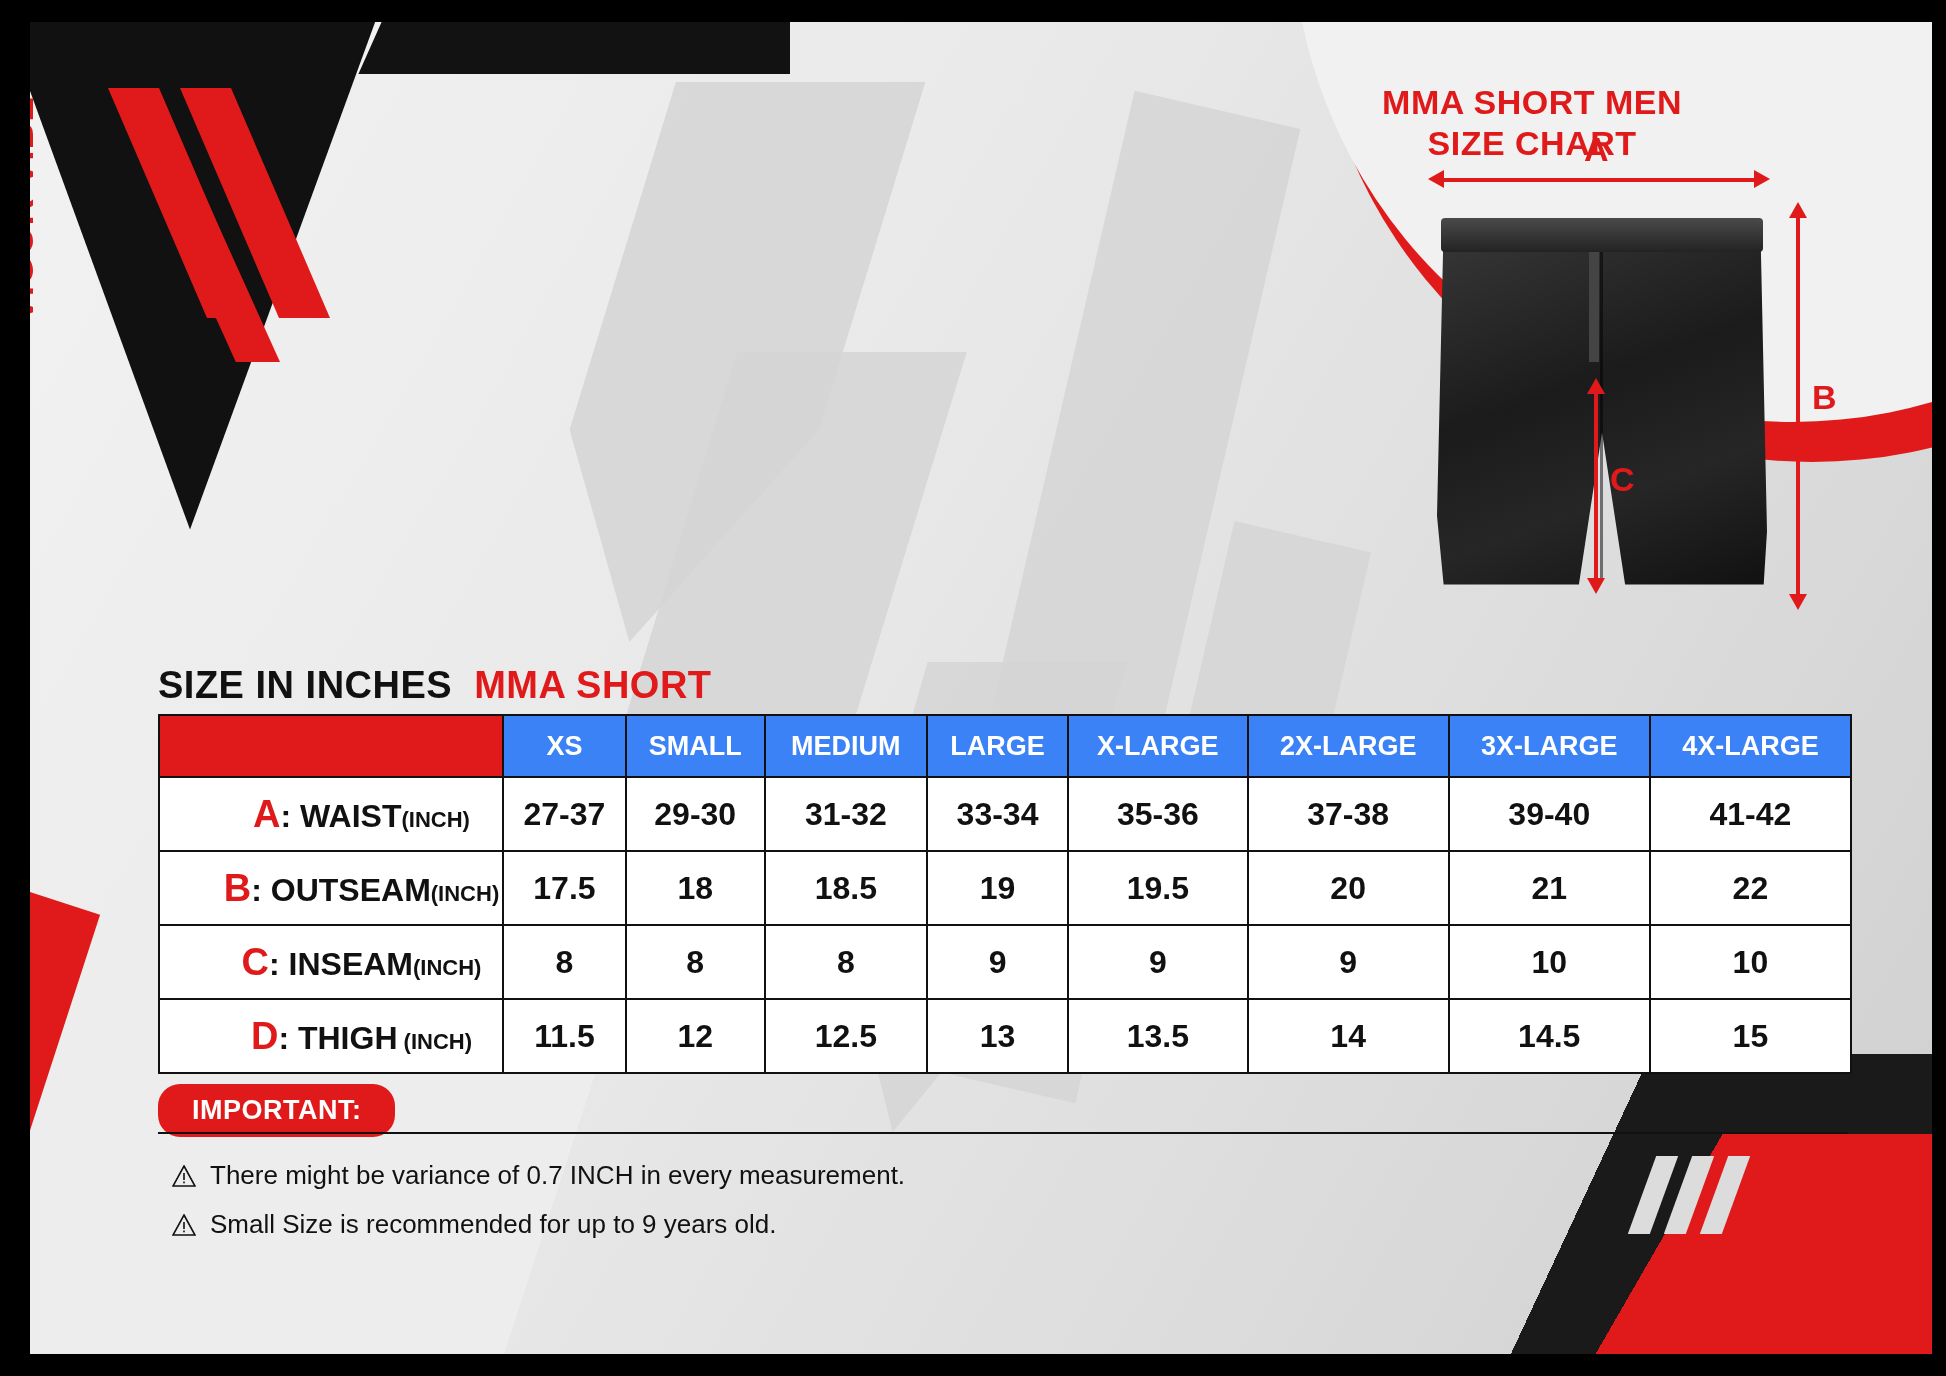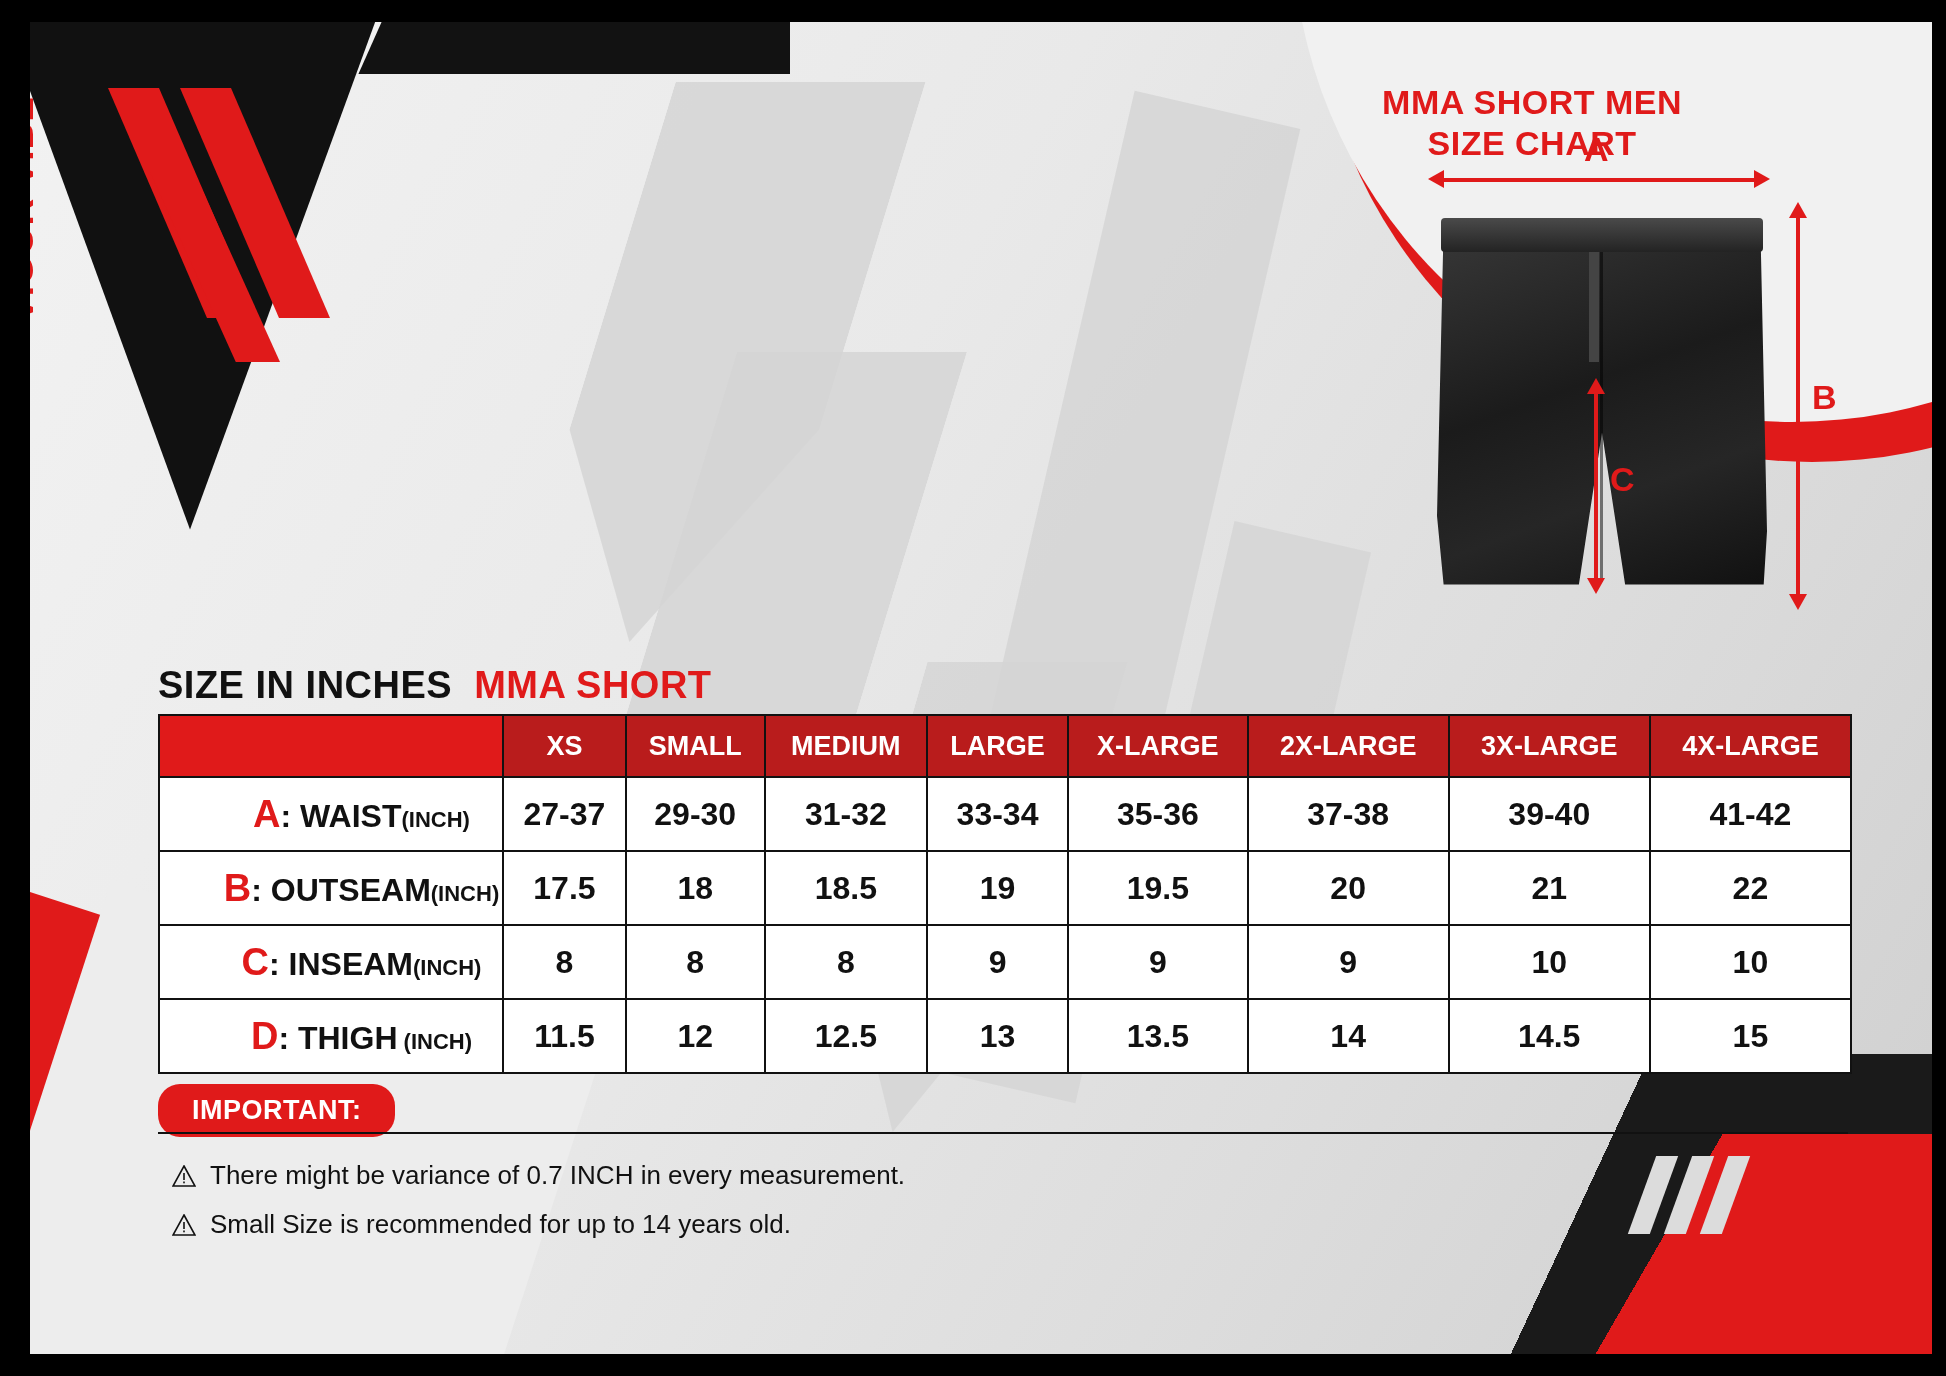--- a/index.html
+++ b/index.html
@@ -244,21 +244,21 @@
     border-collapse: collapse;
     width: 100%;
     background: #fff;
   }
   table.size th, table.size td {
     border: 2px solid #111;
     text-align: center;
     font-weight: bold;
   }
   table.size thead th {
-    background: #b91c1c;
+    background: #3b82f6;
     color: #fff;
     font-size: 27px;
     height: 58px;
     border-color: #111;
   }
   table.size thead th.blank {
     background: #e01a1a;
   }
   table.size tbody td {
     height: 70px;
@@ -487,18 +487,18 @@
         <span>There might be variance of 0.7 INCH in every measurement.</span>
       </div>
       <div class="note">
         <span class="warn-icon">
           <svg width="24" height="22" viewBox="0 0 24 22">
               <path d="M12 1 L23 21 L1 21 Z" fill="none" stroke="#111" stroke-width="1.6"></path>
               <rect x="11.2" y="8" width="1.6" height="7" fill="#111"></rect>
               <rect x="11.2" y="16.5" width="1.6" height="1.8" fill="#111"></rect>
             </svg>
         </span>
-        <span>Small Size is recommended for up to 14 years old.</span>
+        <span>Small Size is recommended for up to 9 years old.</span>
       </div>
     </div>
 
   </div>
 </div>
 
 </body></html>

